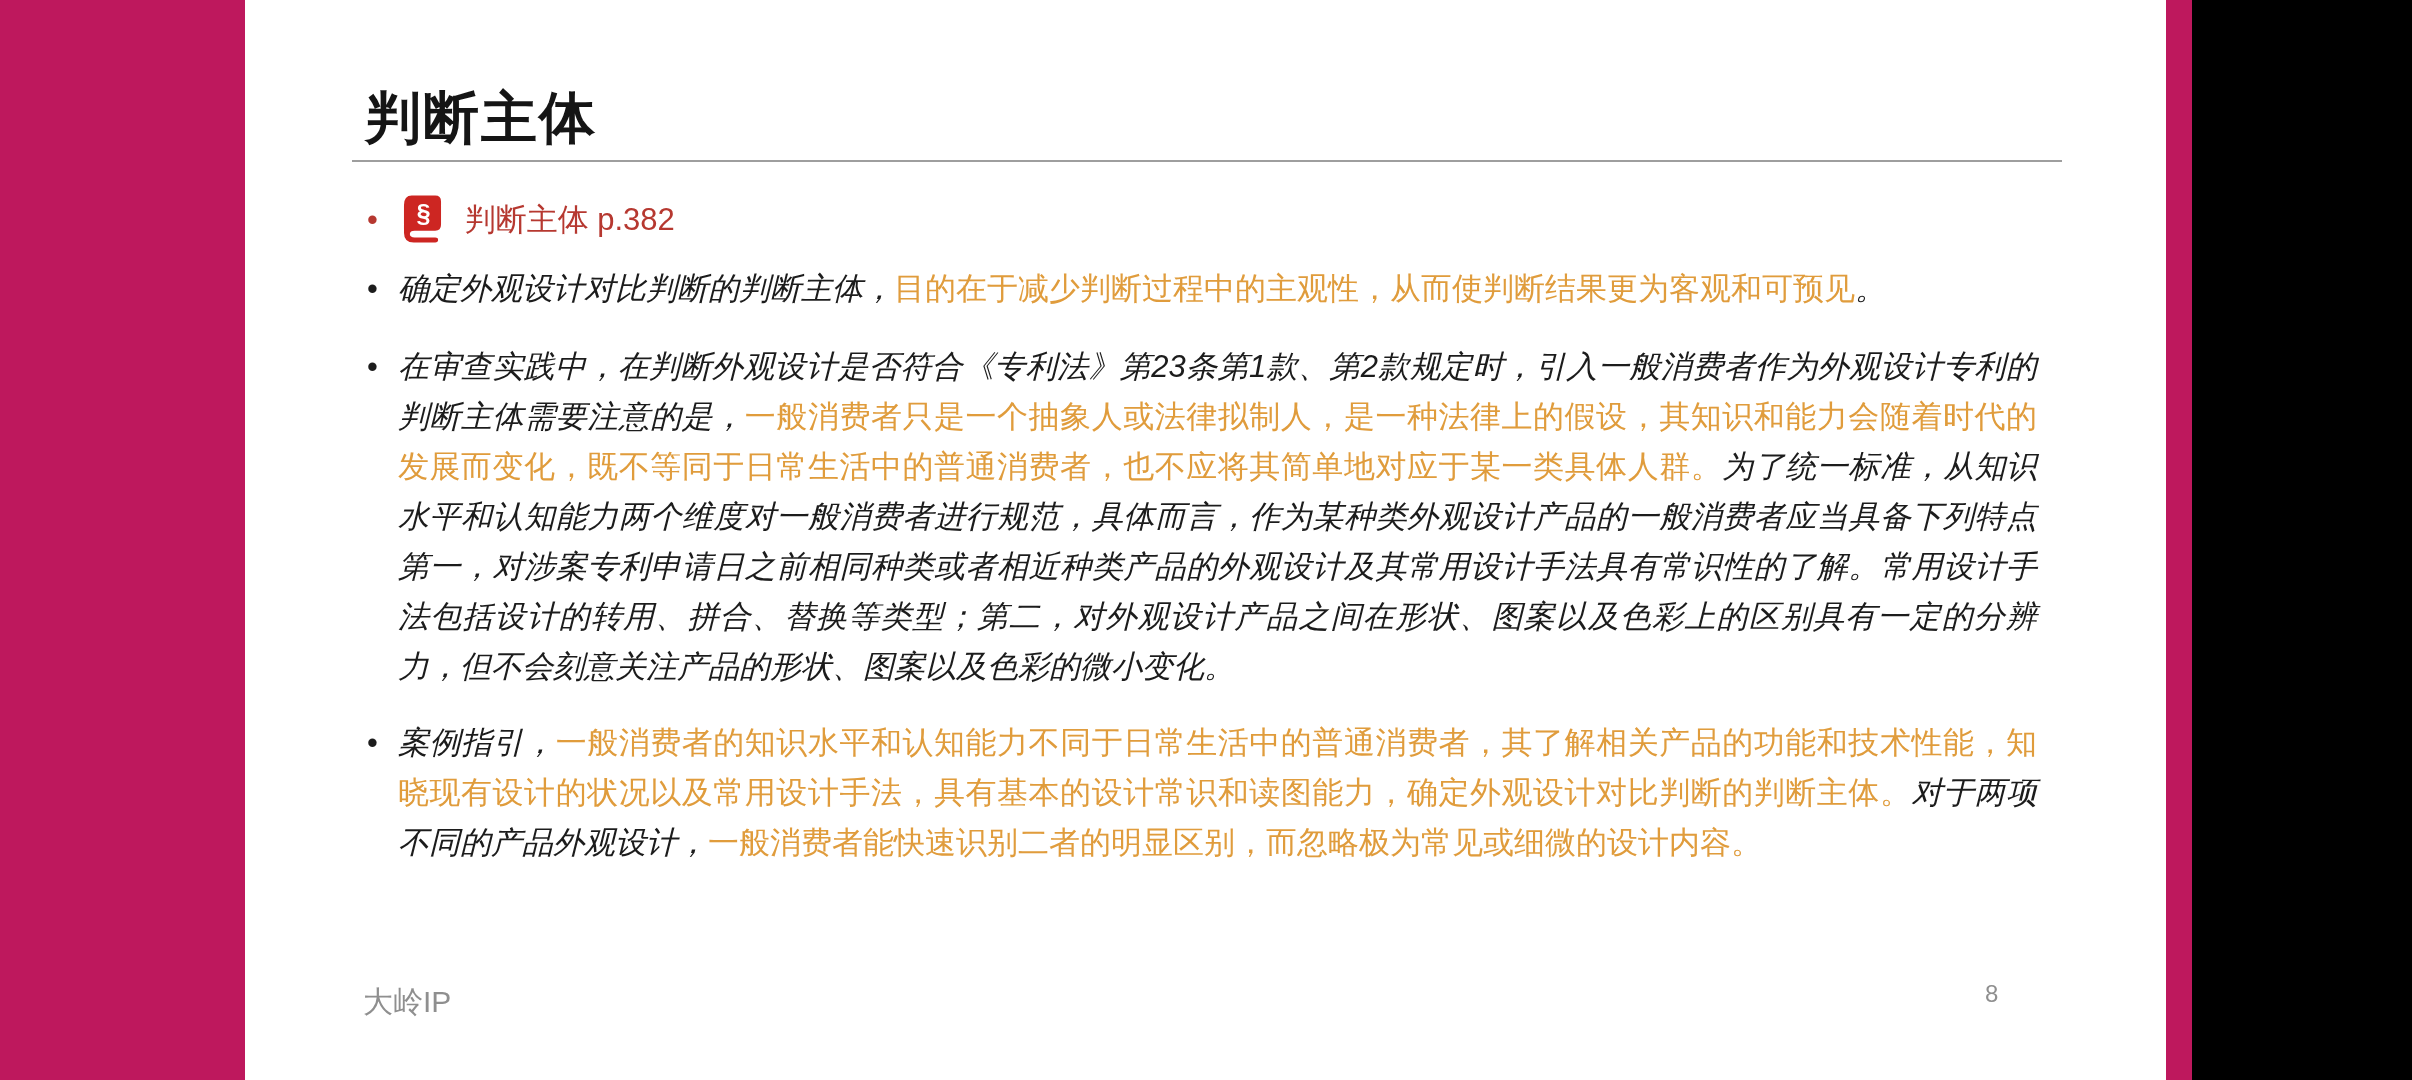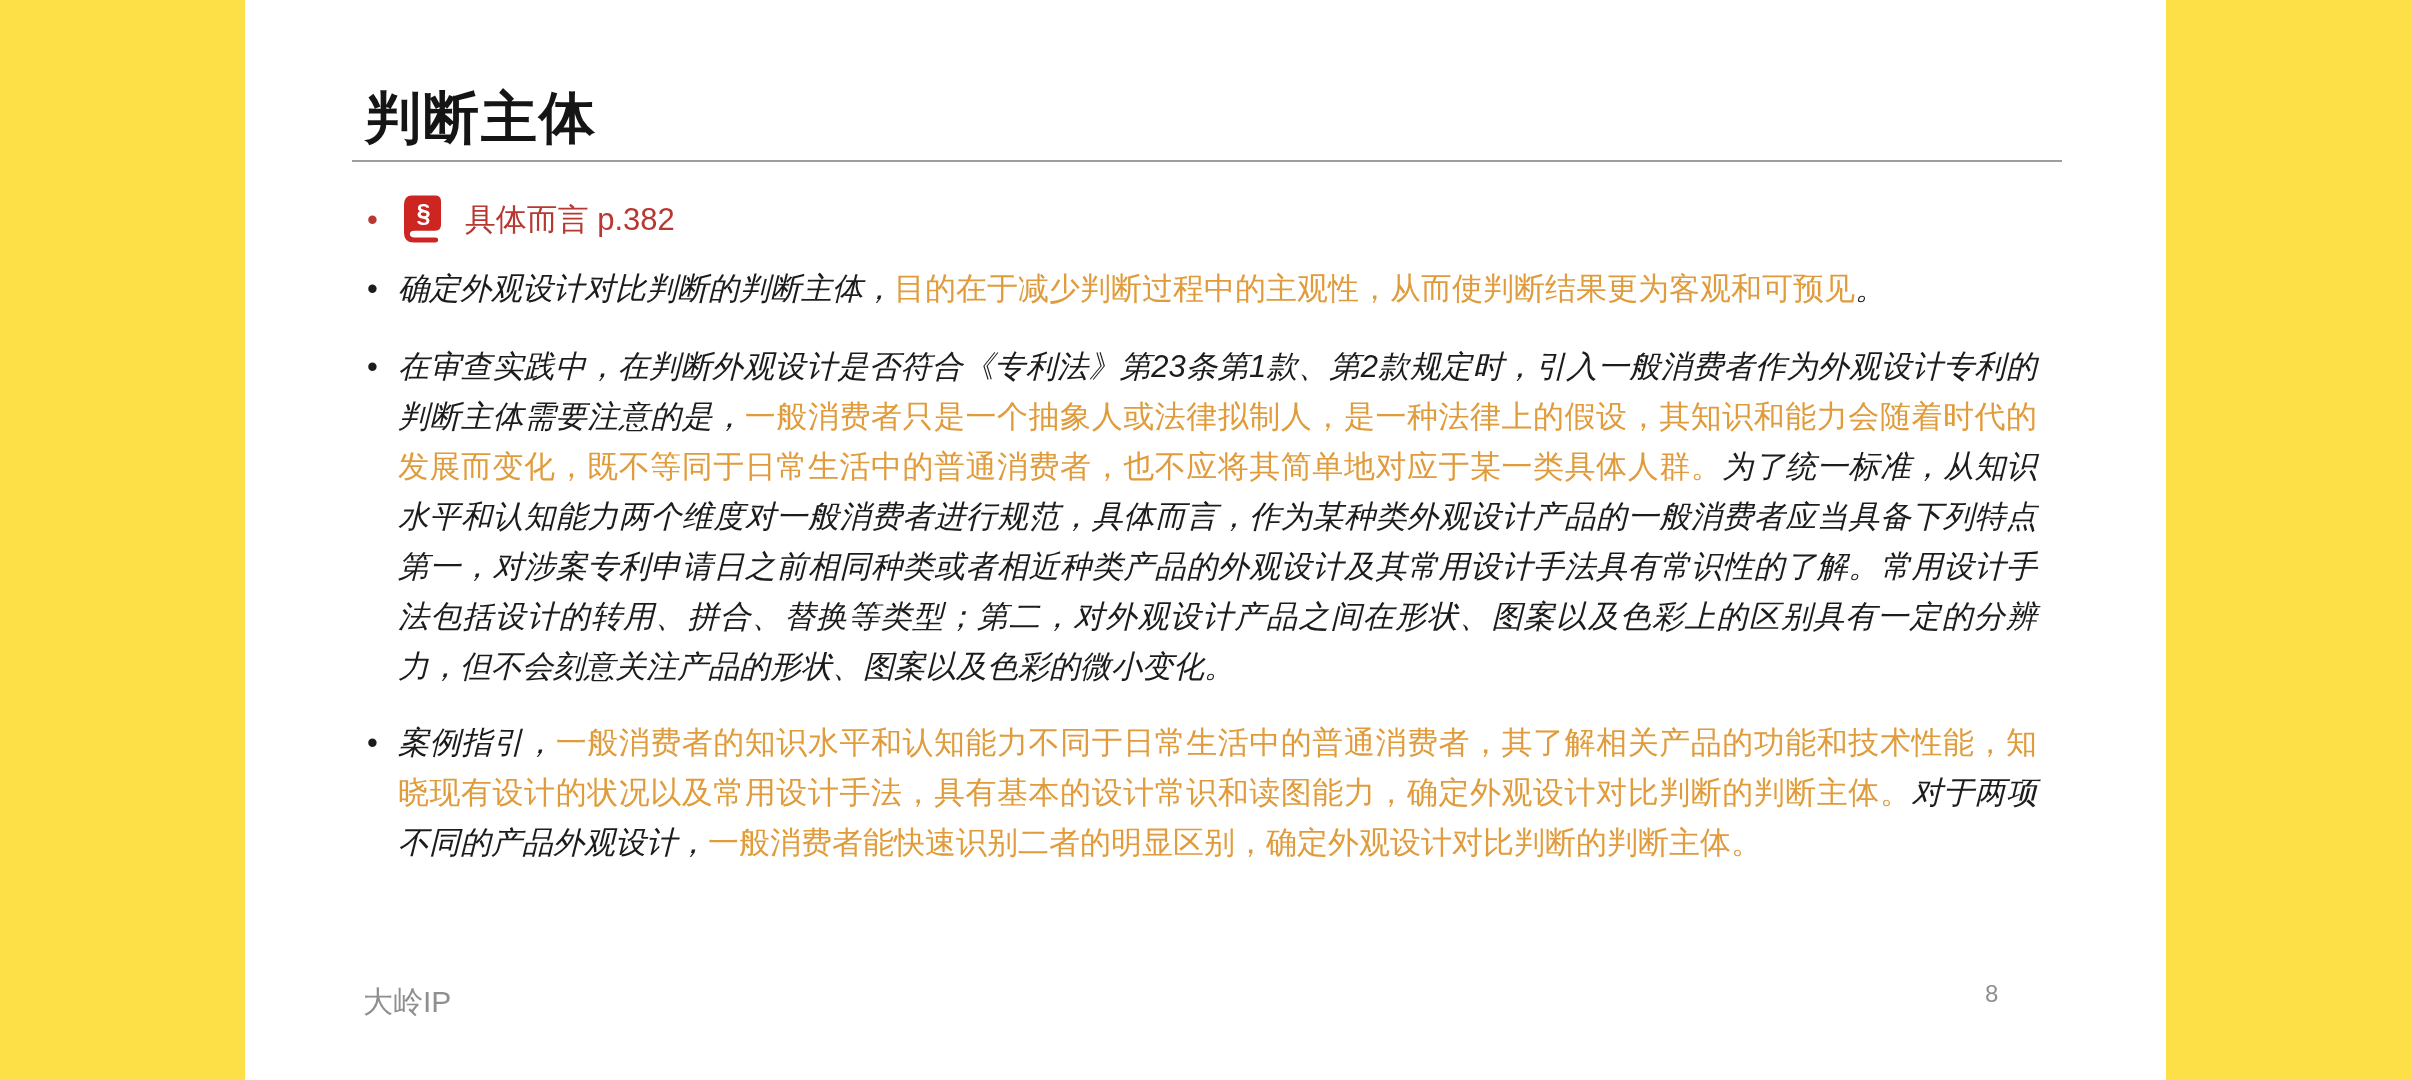--- a/index.html
+++ b/index.html
@@ -1,20 +1,20 @@
 <!DOCTYPE html>
 <html style="--accent_orange: #E09C3C; --reference_red: #B63830; --icon_red: #CD2622; --text_black: #1C1C1C; --footer_gray: #8F8F8F;"><head>
 <meta charset="utf-8">
 <style>
   html, body { margin: 0; padding: 0; background: #000; }
   .stage {
     position: relative;
-    width: 2412px;
+    width: 2192px;
     height: 1080px;
-    background: #fde047;
+    background: #be185d;
     overflow: hidden;
     font-family: "Liberation Sans", "DejaVu Sans", sans-serif;
   }
   .slide {
     position: absolute;
     left: 245px;
     top: 0;
     width: 1921px;
     height: 1080px;
     background: #ffffff;
@@ -101,27 +101,27 @@
       <div class="title-rule"></div>
 
       <div class="para ref-para">
         <span class="dot">•</span>
         <span class="ref-icon">
           <svg width="39" height="50" viewBox="0 0 40 50" aria-hidden="true">
             <path d="M9 1 H33 Q39 1 39 7 V31 Q39 37 33 37 H12 Q7 37 7 40.5 Q7 44 12 44 H33 Q36 44 36 46.5 Q36 49 33 49 H11 Q1 49 1 39 V11 Q1 1 9 1 Z" fill="#CD2622"></path>
             <text x="21" y="28" text-anchor="middle" font-size="26" font-weight="bold" fill="#ffffff">§</text>
           </svg>
         </span>
-        <span>具体而言 p.382</span>
+        <span>判断主体 p.382</span>
       </div>
 
       <div id="bullet-list">
           <div class="para para-2"><span class="dot">•</span><span class="run run-black">确定外观设计对比判断的判断主体，</span><span class="run run-orange">目的在于减少判断过程中的主观性，从而使判断结果更为客观和可预见</span><span class="run run-black">。</span></div>
           <div class="para para-3"><span class="dot">•</span><span class="run run-black">在审查实践中，在判断外观设计是否符合《专利法》第23条第1款、第2款规定时，引入一般消费者作为外观设计专利的判断主体需要注意的是，</span><span class="run run-orange">一般消费者只是一个抽象人或法律拟制人，是一种法律上的假设，其知识和能力会随着时代的发展而变化，既不等同于日常生活中的普通消费者，也不应将其简单地对应于某一类具体人群。</span><span class="run run-black">为了统一标准，从知识水平和认知能力两个维度对一般消费者进行规范，具体而言，作为某种类外观设计产品的一般消费者应当具备下列特点第一，对涉案专利申请日之前相同种类或者相近种类产品的外观设计及其常用设计手法具有常识性的了解。常用设计手法包括设计的转用、拼合、替换等类型；第二，对外观设计产品之间在形状、图案以及色彩上的区别具有一定的分辨力，但不会刻意关注产品的形状、图案以及色彩的微小变化。</span></div>
-          <div class="para para-4"><span class="dot">•</span><span class="run run-black">案例指引，</span><span class="run run-orange">一般消费者的知识水平和认知能力不同于日常生活中的普通消费者，其了解相关产品的功能和技术性能，知晓现有设计的状况以及常用设计手法，具有基本的设计常识和读图能力，确定外观设计对比判断的判断主体。</span><span class="run run-black">对于两项不同的产品外观设计，</span><span class="run run-orange">一般消费者能快速识别二者的明显区别，确定外观设计对比判断的判断主体。</span></div>
+          <div class="para para-4"><span class="dot">•</span><span class="run run-black">案例指引，</span><span class="run run-orange">一般消费者的知识水平和认知能力不同于日常生活中的普通消费者，其了解相关产品的功能和技术性能，知晓现有设计的状况以及常用设计手法，具有基本的设计常识和读图能力，确定外观设计对比判断的判断主体。</span><span class="run run-black">对于两项不同的产品外观设计，</span><span class="run run-orange">一般消费者能快速识别二者的明显区别，而忽略极为常见或细微的设计内容。</span></div>
         </div>
 
     </div>
 
     <div class="footer-brand">大岭IP</div>
     <div class="footer-page">8</div>
   </div>
 </div>
 
 </body></html>

